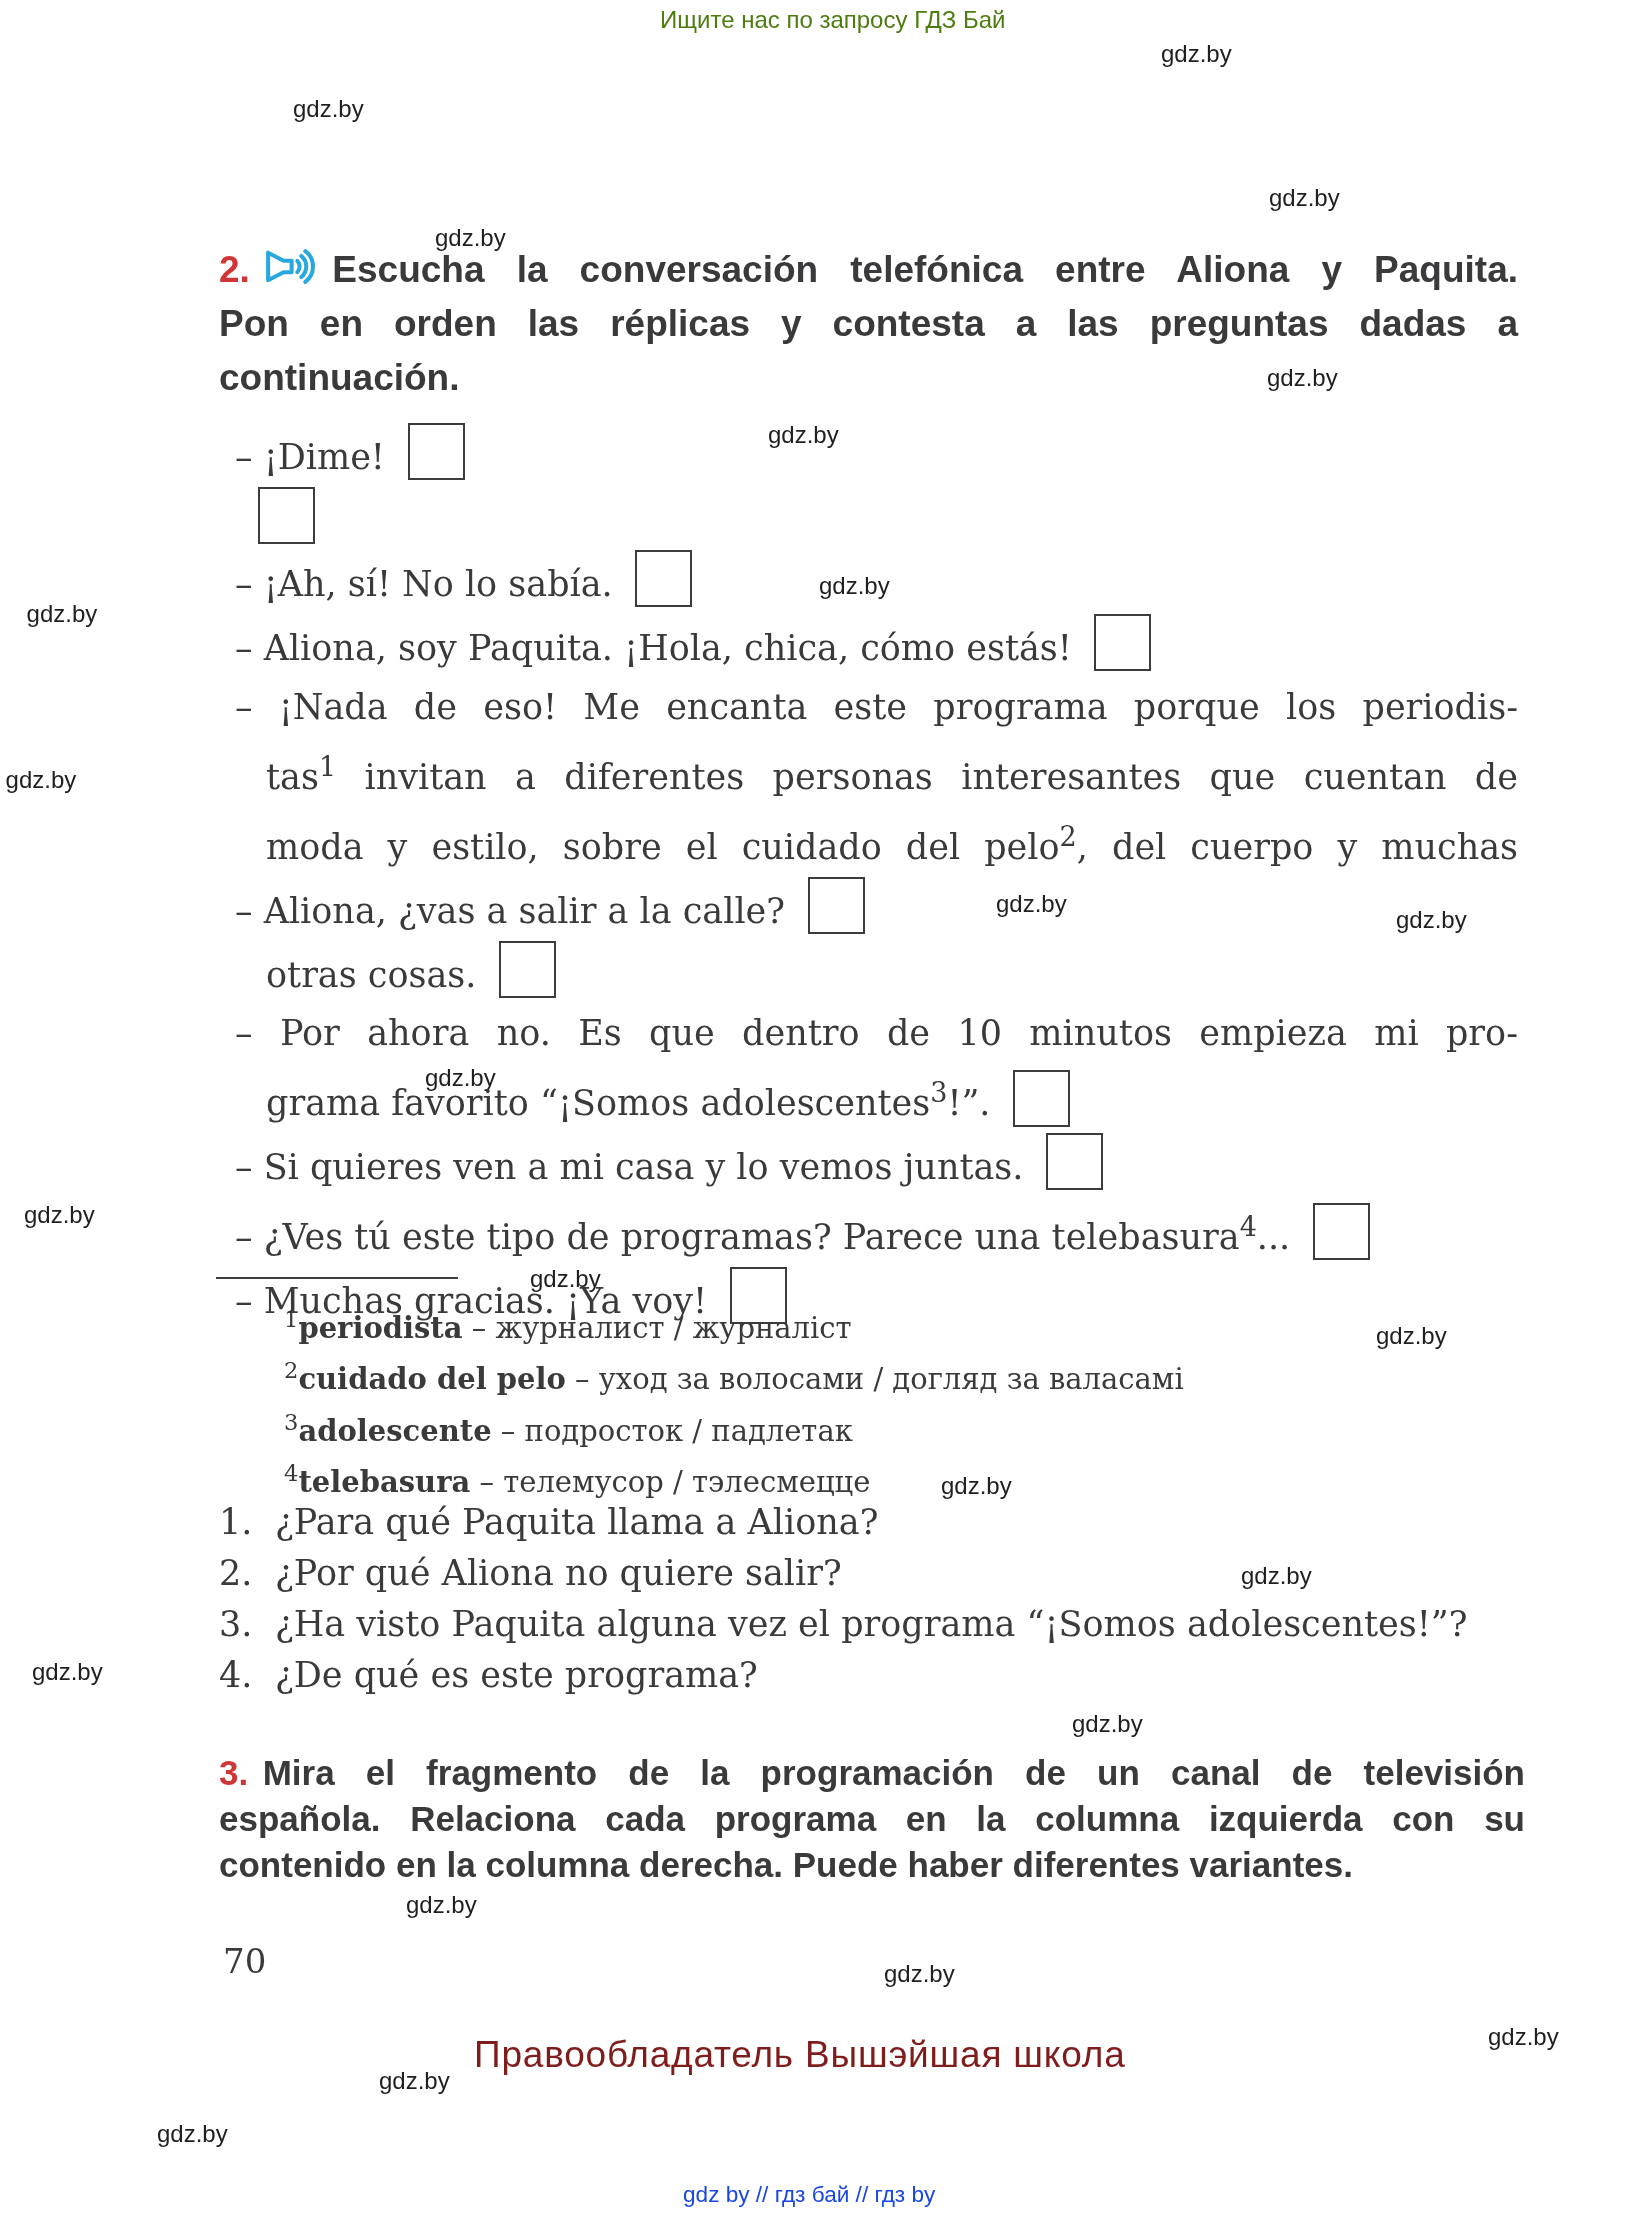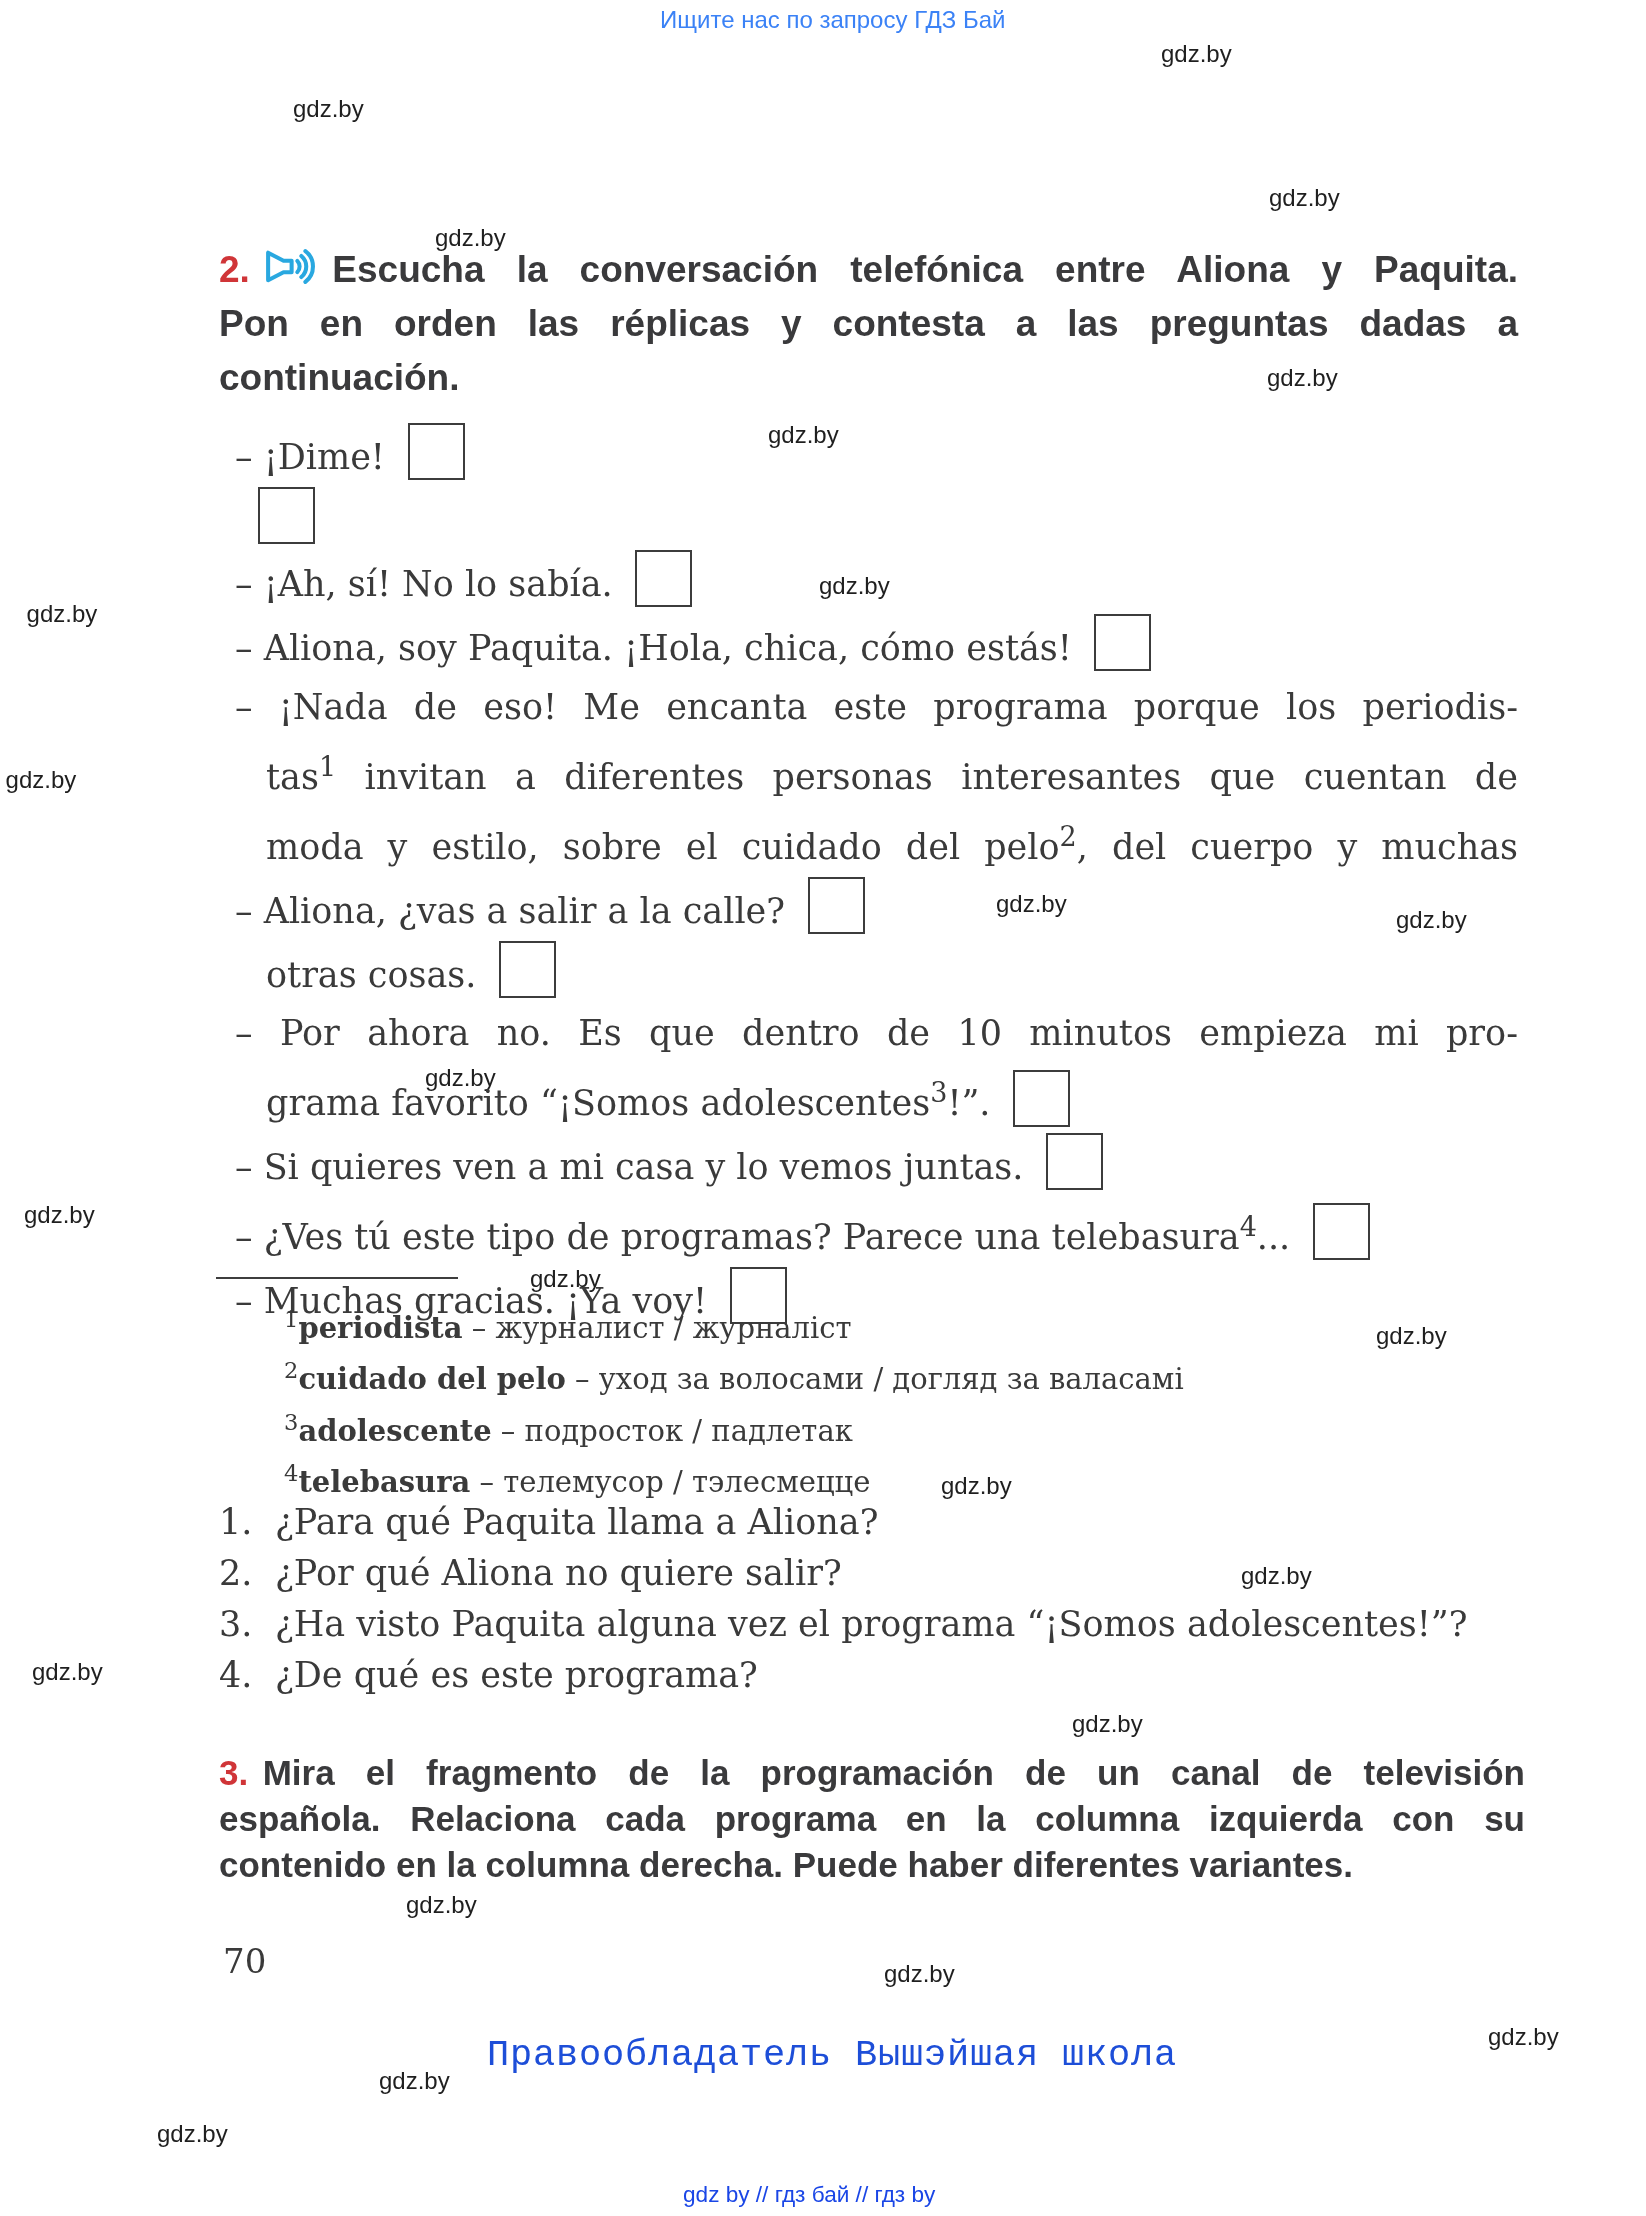--- a/index.html
+++ b/index.html
@@ -18,21 +18,21 @@
     font-size:24px;
     color:#1f1f1f;
     white-space:nowrap;
     text-align:right;
   }
   .green-header{
     position:absolute;
     left:660px;top:6.4px;
     font-family:"Liberation Sans", sans-serif;
     font-size:24px;
-    color:#3b82f6;
+    color:#4d7c0f;
     white-space:nowrap;
   }
   
   .ex-block{
     position:absolute;left:219px;width:1299px;
     font-family:Liberation Sans, sans-serif;
     font-weight:bold;
     color:#3a3a3c;
   }
   .ex2{top:243px;font-size:37px;line-height:54px;}
@@ -72,24 +72,24 @@
     position:absolute;left:219px;top:1497px;
     font-size:35px;line-height:51px;
   }
   .qnum{display:inline-block;width:56px;}
   
   .pagenum{
     position:absolute;left:223px;top:1941px;
     font-size:34px;
   }
   .pink-footer{
-    position:absolute;left:487px;top:2034px;
-    font-family:Liberation Mono, monospace;
+    position:absolute;left:474px;top:2034px;
+    font-family:Liberation Sans, sans-serif;
     font-size:37px;letter-spacing:0.8px;
-    color:#1d4ed8;
+    color:#7f1d1d;
     white-space:nowrap;
   }
   .blue-footer{
     position:absolute;left:683px;top:2182px;
     font-family:"Liberation Sans", sans-serif;
     font-size:22.6px;
     color:#1a46e6;
     white-space:nowrap;
   }
 </style>

